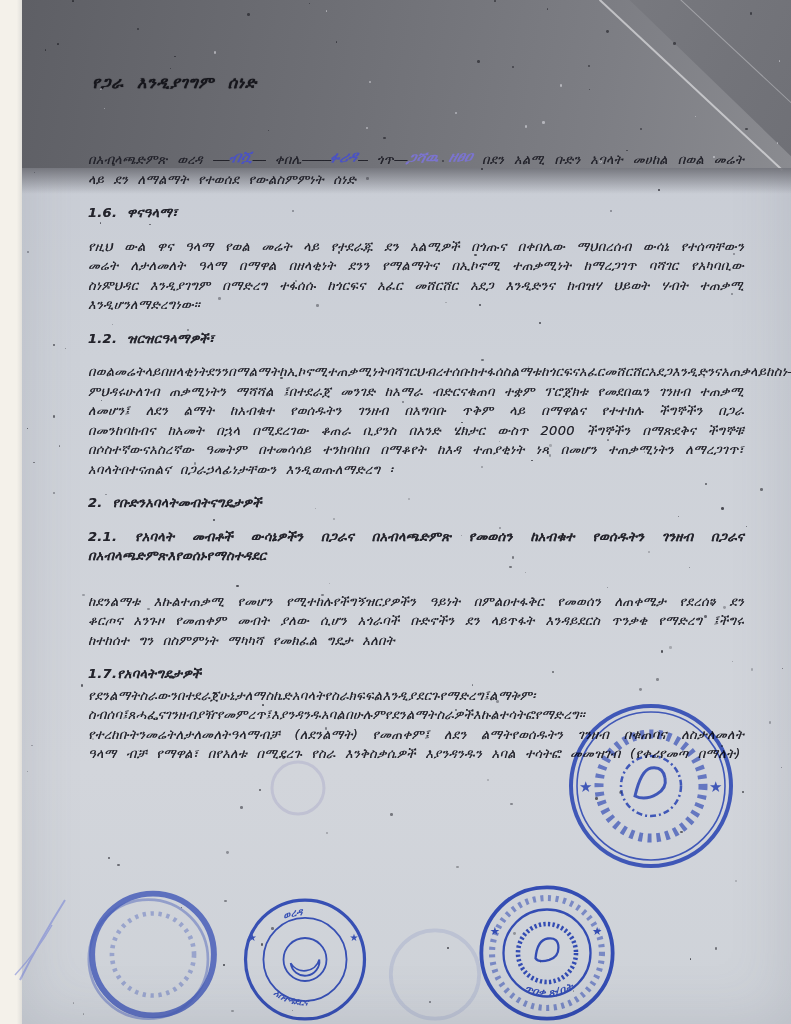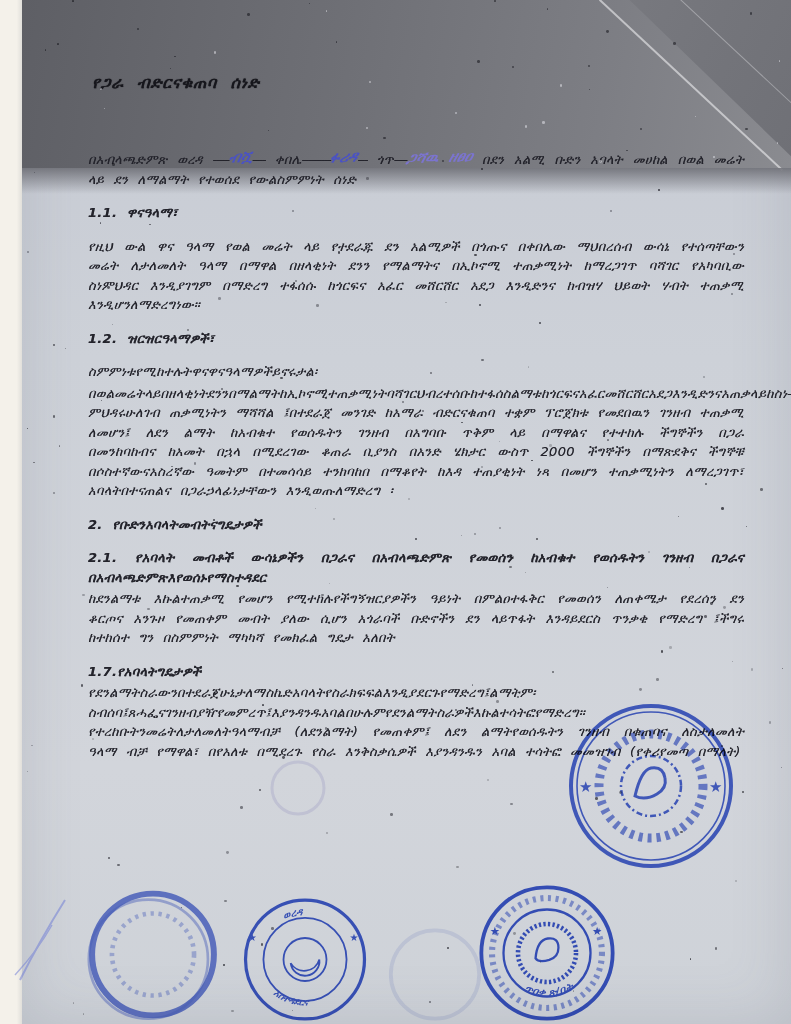--- a/index.html
+++ b/index.html
@@ -55,37 +55,36 @@
   <div class="scan-edge"></div>
   <div class="paper"></div>
 
   <div class="band">
     <div class="fold"></div>
     <div class="crease"></div>
     <div class="crease2"></div>
   </div>
 
   <div class="title">
-    <div>የጋራ ብድርናቁጠባ ሰነድ</div>
+    <div>የጋራ እንዲያገግም ሰነድ</div>
   </div>
 
   <div class="content">
     <p><span>በአብላጫድምጽ ወረዳ</span>
       <span class="dash">-----</span><span class="hw">ብሿ</span><span class="dash">----</span>
       <span>ቀበሌ</span><span class="dash">---------</span><span class="hw">ፉሪዳ</span><span class="dash">---</span>
       <span>ጎጥ</span><span class="dash">----</span><span class="hw light">ጋሻዉ ዘፀዐ</span>
       <span>በደን አልሚ ቡድን አባላት መሀከል በወል መሬት ላይ ደን ለማልማት የተወሰደ የውልስምምነት ሰነድ</span></p>
 
-    <p class="h">1.1. ዋናዓላማ፣</p>
+    <p class="h">1.6. ዋናዓላማ፣</p>
     <p>የዚህ ውል ዋና ዓላማ የወል መሬት ላይ የተደራጁ ደን አልሚዎች በጎጡና በቀበሌው ማህበረሰብ ውሳኔ የተሰጣቸውን መሬት ለታለመለት ዓላማ በማዋል በዘላቂነት ደንን የማልማትና በኢኮኖሚ ተጠቃሚነት ከማረጋገጥ ባሻገር የአካባቢው ስነምህዳር እንዲያገግም በማድረግ ተፋሰሱ ከጎርፍና አፈር መሸርሸር አደጋ እንዲድንና ከብዝሃ ህይወት ሃብት ተጠቃሚ እንዲሆንለማድረግነው።</p>
     <p class="h">1.2. ዝርዝርዓላማዎች፣</p>
-    <p style="margin-bottom:2px">ስምምነቱየሚከተሉትዋናዋናዓላማዎችይኖሩታል፡</p>
     <p>በወልመሬትላይበዘላቂነትደንንበማልማትከኢኮኖሚተጠቃሚነትባሻገርህብረተሰቡከተፋሰስልማቱከጎርፍናአፈርመሸርሸርአደጋእንዲድንናአጠቃላይከስነ-ምህዳሩሁለገብ ጠቃሚነትን ማሻሻል ፤በተደራጀ መንገድ ከአማራ ብድርናቁጠባ ተቋም ፕሮጀክቱ የመደበዉን ገንዘብ ተጠቃሚ ለመሆን፤ ለደን ልማት ከአብቁተ የወሰዱትን ገንዘብ በአግባቡ ጥቅም ላይ በማዋልና የተተከሉ ችግኞችን በጋራ በመንከባከብና ከአመት በኋላ በሚደረገው ቆጠራ ቢያንስ በአንድ ሄክታር ውስጥ 2000 ችግኞችን በማጽደቅና ችግኞቹ በሶስተኛውናአስረኛው ዓመትም በተመሳሳይ ተንከባከበ በማቆየት ከእዳ ተጠያቂነት ነጻ በመሆን ተጠቃሚነትን ለማረጋገጥ፣ አባላትበተናጠልና በጋራኃላፊነታቸውን እንዲወጡለማድረግ ፡</p>
     <p class="h">2. የቡድንአባላትመብትናግዴታዎች</p>
-    <p class="h" style="margin-bottom:2px">2.1. የአባላት መብቶች ውሳኔዎችን በጋራና በአብላጫድምጽ የመወሰን ከአብቁተ የወሰዱትን ገንዘብ በጋራና በአብላጫድምጽእየወሰኑየማስተዳደር</p>
+    <p class="h" style="margin-bottom:26px">2.1. የአባላት መብቶች ውሳኔዎችን በጋራና በአብላጫድምጽ የመወሰን ከአብቁተ የወሰዱትን ገንዘብ በጋራና በአብላጫድምጽእየወሰኑየማስተዳደር</p>
     <p style="">ከደንልማቱ እኩልተጠቃሚ የመሆን የሚተከሉየችግኝዝርያዎችን ዓይነት በምልዐተፋቅር የመወሰን ለጠቀሜታ የደረሰን ደን ቆርጦና አንጉዞ የመጠቀም መብት ያለው ሲሆን አጎራባች ቡድኖችን ደን ላይጥፋት እንዳይደርስ ጥንቃቄ የማድረግ ፤ችግሩ ከተከሰተ ግን በስምምነት ማካካሻ የመክፈል ግዴታ አለበት</p>
     <p class="h" style="margin-bottom:2px">1.7.የአባላትግዴታዎች</p>
     <p>የደንልማትስራውንበተደራጀሁኔታለማስኬድአባላትየስራክፍፍልእንዲያደርጉየማድረግ፤ልማትም፡ስብሰባ፤ጸሓፌናገንዘብያዥየመምረጥ፤እያንዳንዱአባልበሁሉምየደንልማትስራዎችእኩልተሳትፎየማድረግ። የተረከቡትንመሬትለታለመለትዓላማብቻ (ለደንልማት) የመጠቀም፤ ለደን ልማትየወሰዱትን ገንዘብ በቁጠባና ለስታለመለት ዓላማ ብቻ የማዋል፣ በየአለቱ በሚደረጉ የስራ እንቅስቃሴዎች እያንዳንዱን አባል ተሳትፎ መመዝገብ (የቀሪየመጣ በማለት)</p>
   </div>
 
   <svg class="stamp" style="left:268px;top:758px;opacity:.14" width="60" height="60" viewBox="0 0 60 60">
     <circle cx="30" cy="30" r="26" fill="none" stroke="#6a5bc0" stroke-width="3"></circle>
   </svg>
 
   <svg class="stamp" style="left:565px;top:700px;opacity:.85" width="172" height="172" viewBox="0 0 172 172">

